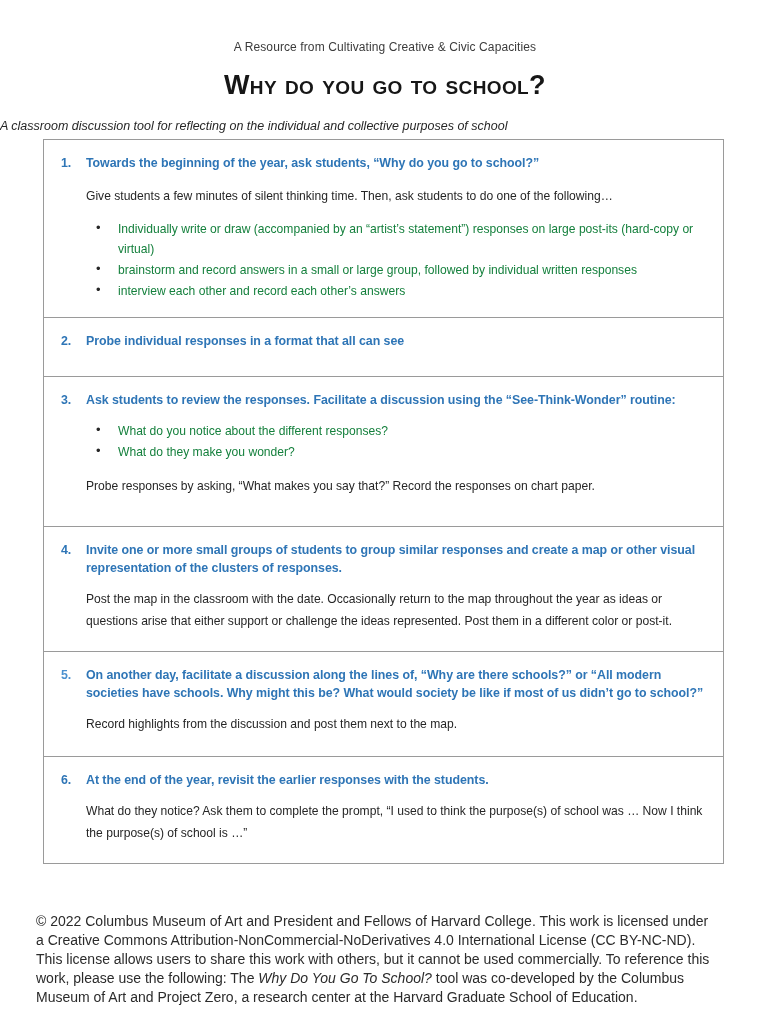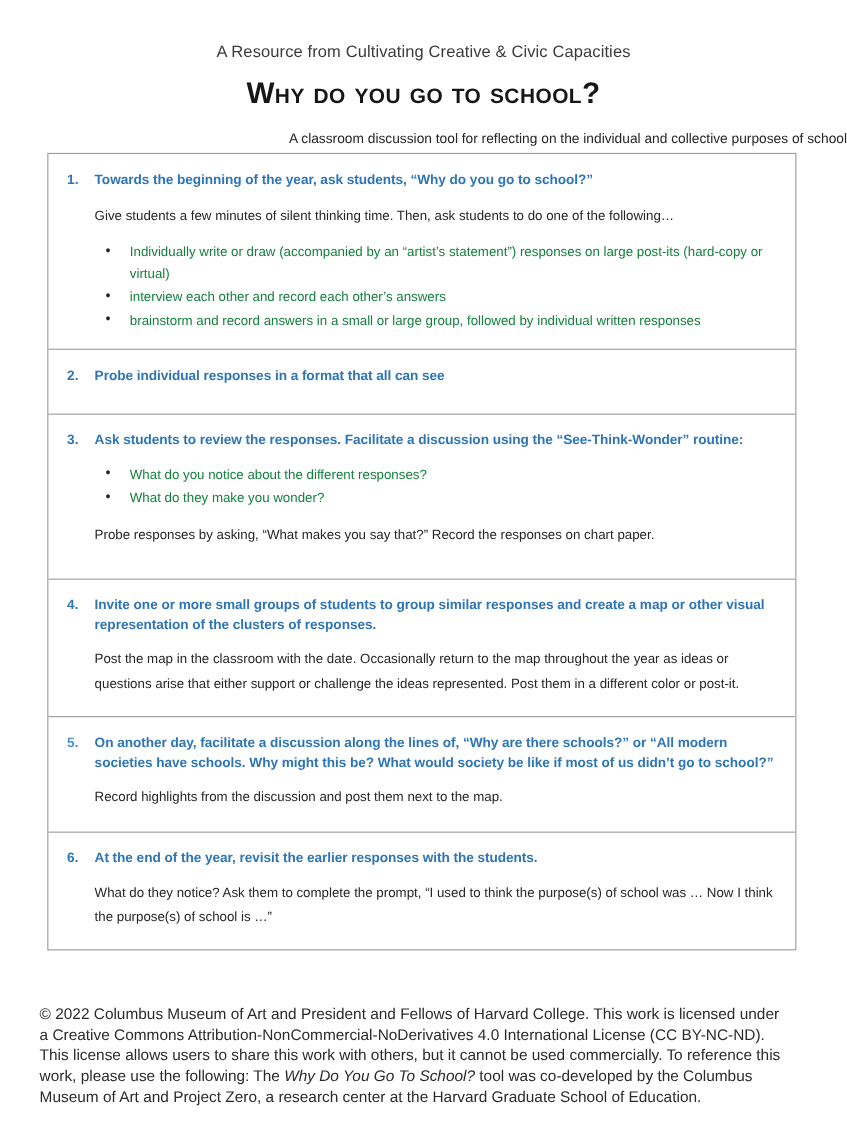--- a/index.html
+++ b/index.html
@@ -19,41 +19,42 @@
   .page {
     width: 770px;
     height: 1024px;
     position: relative;
     box-sizing: border-box;
   }
 
   
   .resource-line {
     text-align: center;
-    font-size: 15px;
+    font-size: 12px;
     color: #3b3b3b;
     letter-spacing: 0.1px;
     padding-top: 41px;
     line-height: 13px;
   }
 
   .doc-title {
     text-align: center;
     font-size: 27px;
     font-weight: 700;
     color: #161616;
     font-variant: small-caps;
     letter-spacing: 0.4px;
     margin-top: 16px;
     line-height: 30px;
   }
 
   .doc-subtitle {
-    text-align: right;
+    text-align: left;
     font-size: 12.5px;
+    font-style: italic;
     color: #262626;
     margin-top: 9px;
     line-height: 16px;
   }
 
   
   .steps-table {
     position: absolute;
     left: 43px;
     top: 139px;
@@ -158,22 +159,22 @@
 
     <div class="step-row row-1">
       <div class="step-head">
         <span class="step-num">1.</span>
         <span class="step-title">Towards the beginning of the year, ask students, “Why do you go to school?”</span>
       </div>
       <div class="step-body">
         <p class="step-para">Give students a few minutes of silent thinking time. Then, ask students to do one of the following…</p>
         <ul class="step-list">
           <li>Individually write or draw (accompanied by an “artist’s statement”) responses on large post-its (hard-copy or virtual)</li>
+          <li>brainstorm and record answers in a small or large group, followed by individual written responses</li>
           <li>interview each other and record each other’s answers</li>
-          <li>brainstorm and record answers in a small or large group, followed by individual written responses</li>
         </ul>
       </div>
     </div>
 
     <div class="step-row row-2">
       <div class="step-head">
         <span class="step-num">2.</span>
         <span class="step-title">Probe individual responses in a format that all can see</span>
       </div>
     </div>

